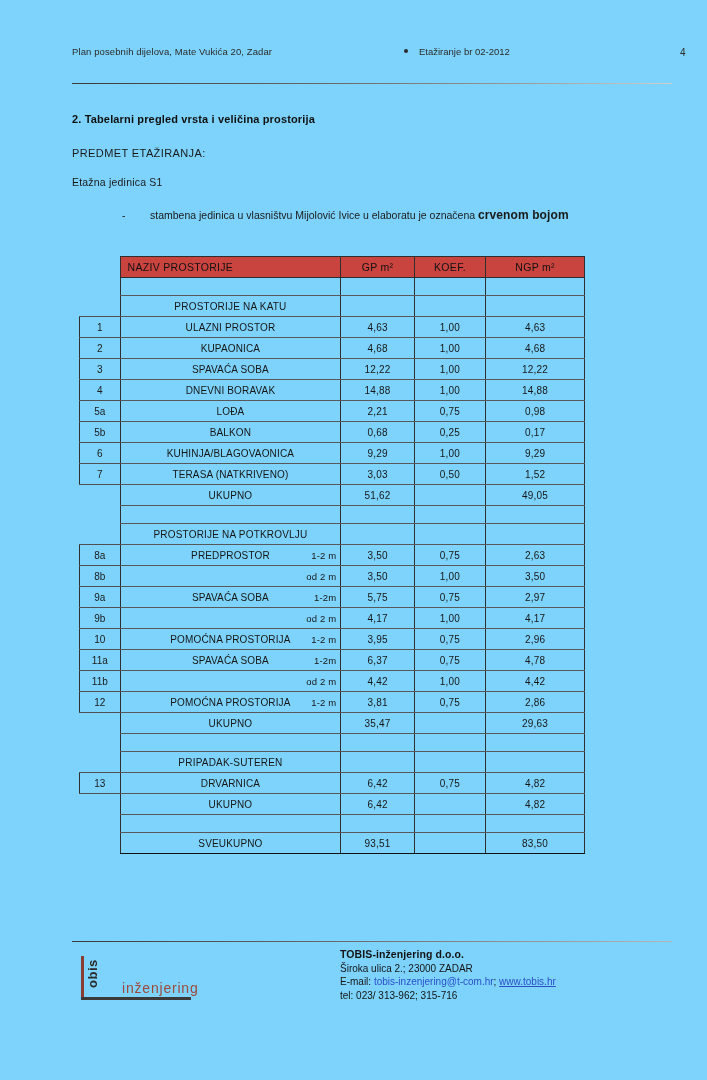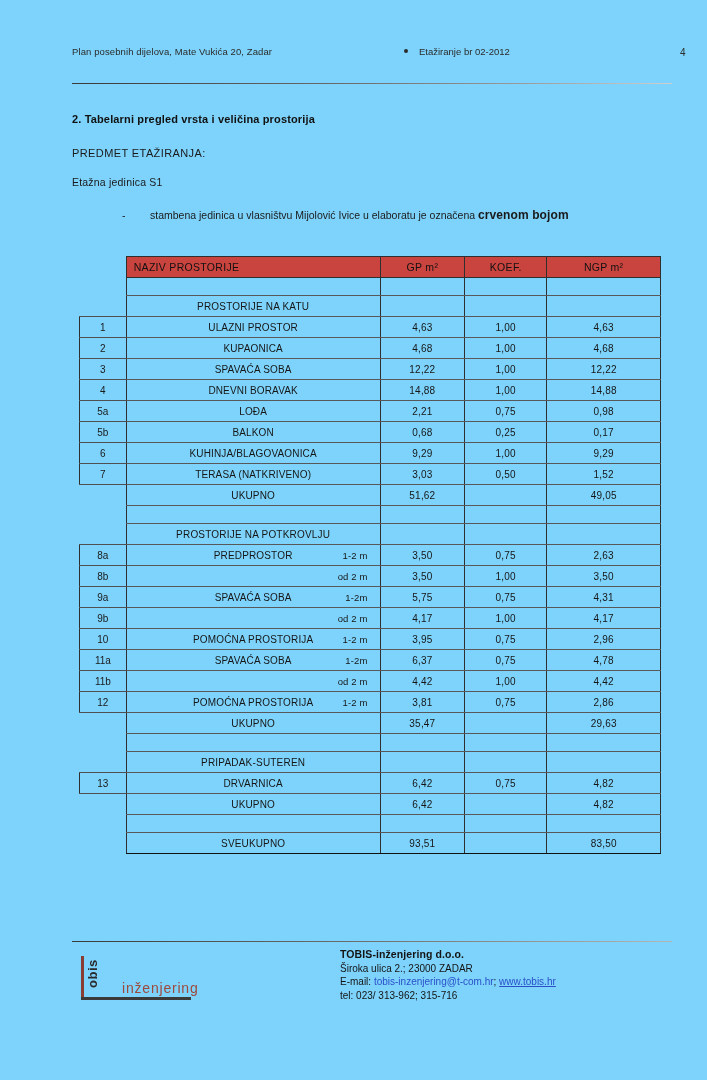--- a/index.html
+++ b/index.html
@@ -128,21 +128,21 @@
     font-weight: bold;
     font-size: 12px;
     letter-spacing: .1px;
   }
 
   
   .tbl {
     position: absolute;
     left: 79px;
     top: 256px;
-    width: 582px;
+    width: 506px;
     border-collapse: collapse;
     table-layout: fixed;
     font-size: 10px;
     padding-left: 12px;
   }
   .tbl td, .tbl th {
     padding: 0;
     margin: 0;
     height: 20px;
     vertical-align: middle;
@@ -175,21 +175,21 @@
     border-bottom: 1px solid #585858;
     padding-left: 7px;
     position: relative;
     white-space: nowrap;
     letter-spacing: .15px;
     color: #161616;
     text-align: center;
   }
   .name .sub {
     position: absolute;
-    right: 12px;
+    right: 4px;
     top: 50%;
     transform: translateY(-50%);
     font-size: 9.5px;
     color: #161616;
   }
 
   .num {
     border-left: 1px solid #2f2f2f;
     border-right: 1px solid #2f2f2f;
     border-top: 1px solid #585858;
@@ -433,21 +433,21 @@
           </td>
           <td class="num">3,50</td>
           <td class="num">1,00</td>
           <td class="num">3,50</td>
         </tr>
         <tr>
           <td class="idx">9a</td>
           <td class="name">SPAVAĆA SOBA<span class="sub">1-2m</span></td>
           <td class="num">5,75</td>
           <td class="num">0,75</td>
-          <td class="num">4,31</td>
+          <td class="num">2,97</td>
         </tr>
         <tr>
           <td class="idx">9b</td>
           <td class="name">
             <span class="sub">od 2 m</span>
           </td>
           <td class="num">4,17</td>
           <td class="num">1,00</td>
           <td class="num">4,17</td>
         </tr>

